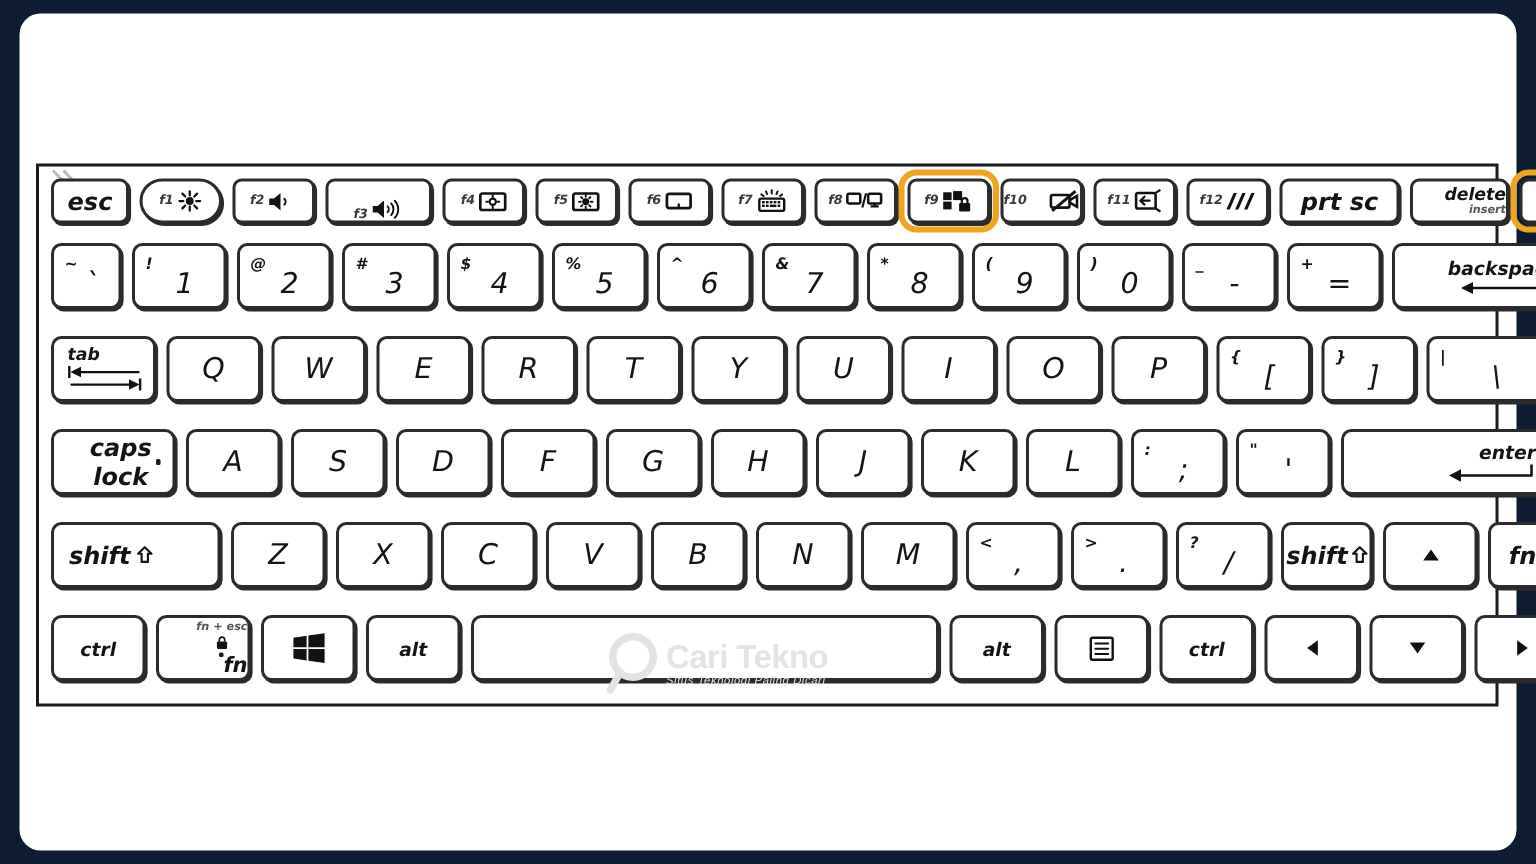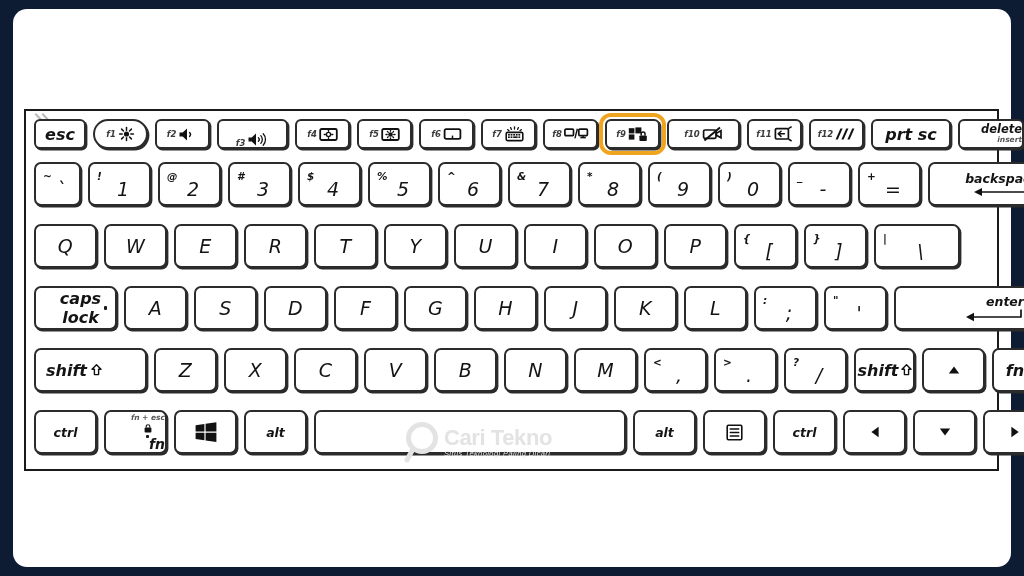--- a/index.html
+++ b/index.html
@@ -269,21 +269,21 @@
                   <rect x="0.8" y="8.4" width="5.6" height="5.2"></rect>
                 </g>
                 <g>
                   <rect x="11.4" y="9.4" width="7.4" height="5.6" rx="0.9" fill="#111"></rect>
                   <path d="M13.2 9.4V7.9a1.9 1.9 0 0 1 3.8 0v1.5" fill="none" stroke="#111" stroke-width="1.5"></path>
                 </g>
               </svg>
           </span>
         </div>
 
-        <div class="key fnrow fkey" style="width:73px;">
+        <div class="key fnrow fkey" style="width:55px;justify-content:space-between;">
           <span class="fnlabel">f10</span>
           <span class="ficon">
             <svg width="21" height="16" viewBox="0 0 21 16">
                 <rect x="1.6" y="4" width="12.4" height="8.4" rx="1.3" fill="none" stroke="#111" stroke-width="1.7"></rect>
                 <path d="M14.4 7.2l4.6-2.6v7.2l-4.6-2.6z" fill="none" stroke="#111" stroke-width="1.7"></path>
                 <line x1="2.4" y1="14.6" x2="18" y2="1.4" stroke="#111" stroke-width="2"></line>
               </svg>
           </span>
         </div>
 
@@ -405,20 +405,33 @@
             <svg width="66" height="12" viewBox="0 0 66 12">
                 <line x1="8" y1="6" x2="64" y2="6" stroke="#111" stroke-width="1.6"></line>
                 <path d="M1 6l8-4v8z" fill="#111"></path>
               </svg>
           </span>
         </div>
       </div>
 
       <div class="row" style="top:105px;">
 
+        <div class="key tall stack" style="width:70px;">
+          <span class="l1">tab</span>
+          <span>
+            <svg width="52" height="18" viewBox="0 0 52 18">
+                <line x1="1.2" y1="1" x2="1.2" y2="9" stroke="#111" stroke-width="1.6"></line>
+                <line x1="4" y1="5" x2="48" y2="5" stroke="#111" stroke-width="1.5"></line>
+                <path d="M2 5l7-3.5v7z" fill="#111"></path>
+                <line x1="2" y1="13.4" x2="46" y2="13.4" stroke="#111" stroke-width="1.5"></line>
+                <path d="M48 13.4l-7-3.5v7z" fill="#111"></path>
+                <line x1="48.4" y1="9.4" x2="48.4" y2="17.4" stroke="#111" stroke-width="1.6"></line>
+              </svg>
+          </span>
+        </div>
 
         <div class="key tall" style="width:63px;">
             <span class="glyph">Q</span>
           </div>
         <div class="key tall" style="width:63px;">
             <span class="glyph">W</span>
           </div>
         <div class="key tall" style="width:63px;">
             <span class="glyph">E</span>
           </div>

